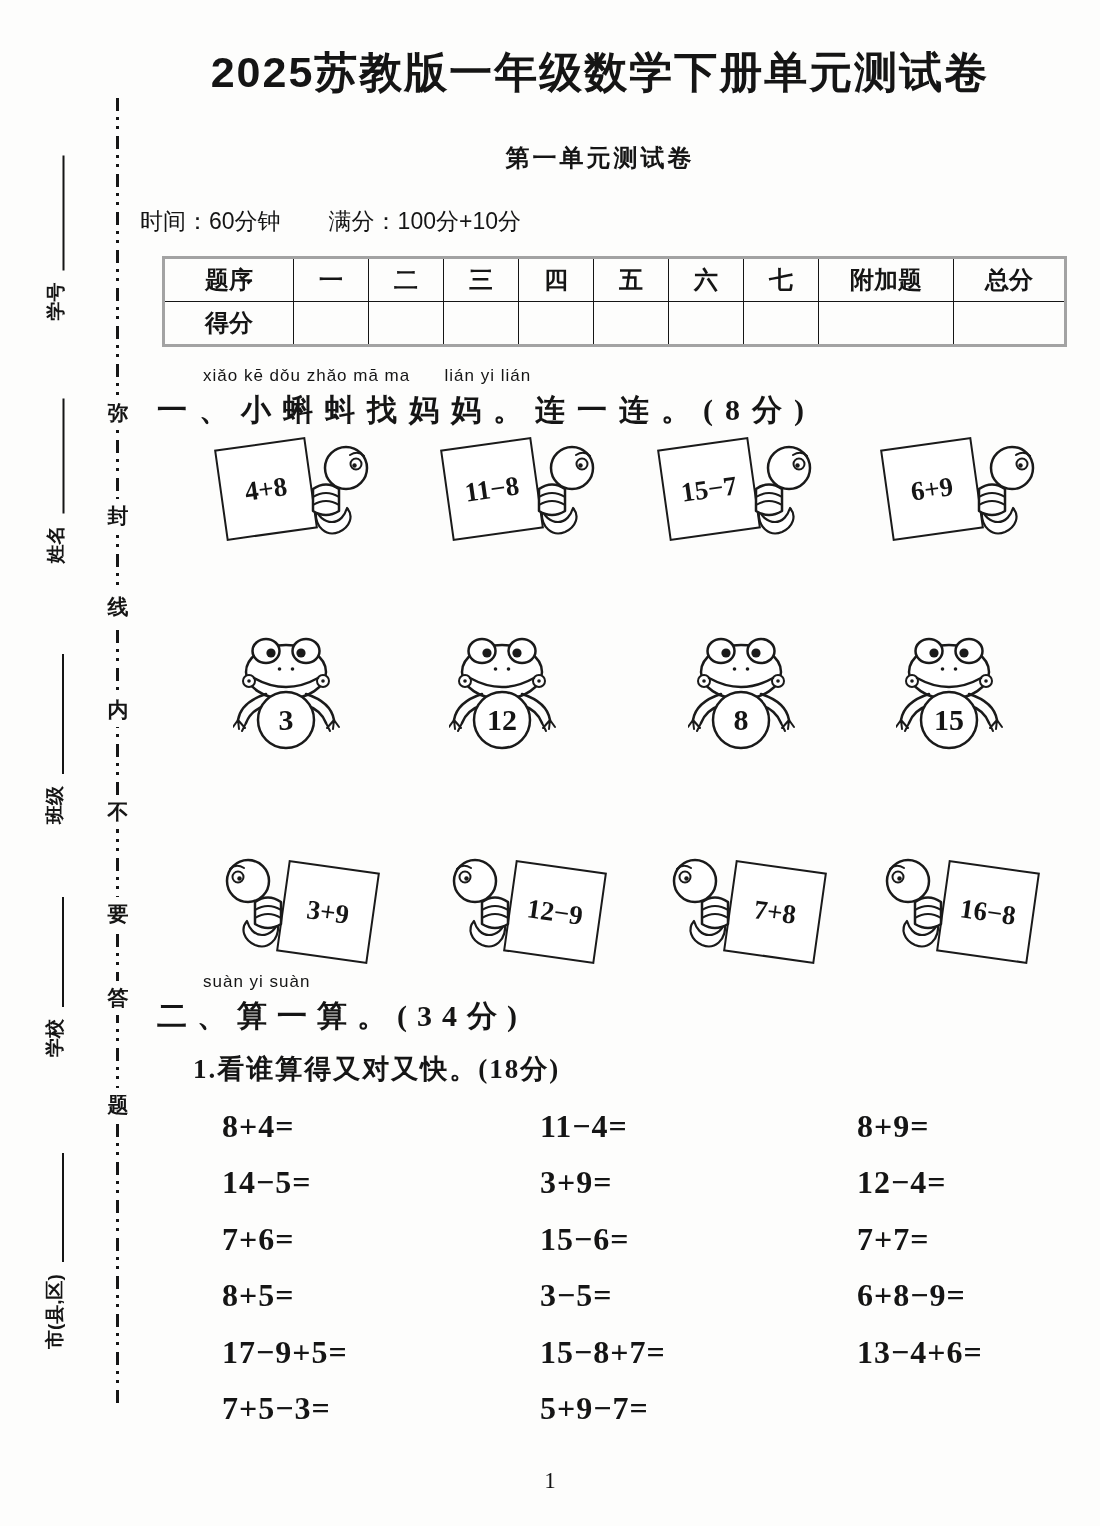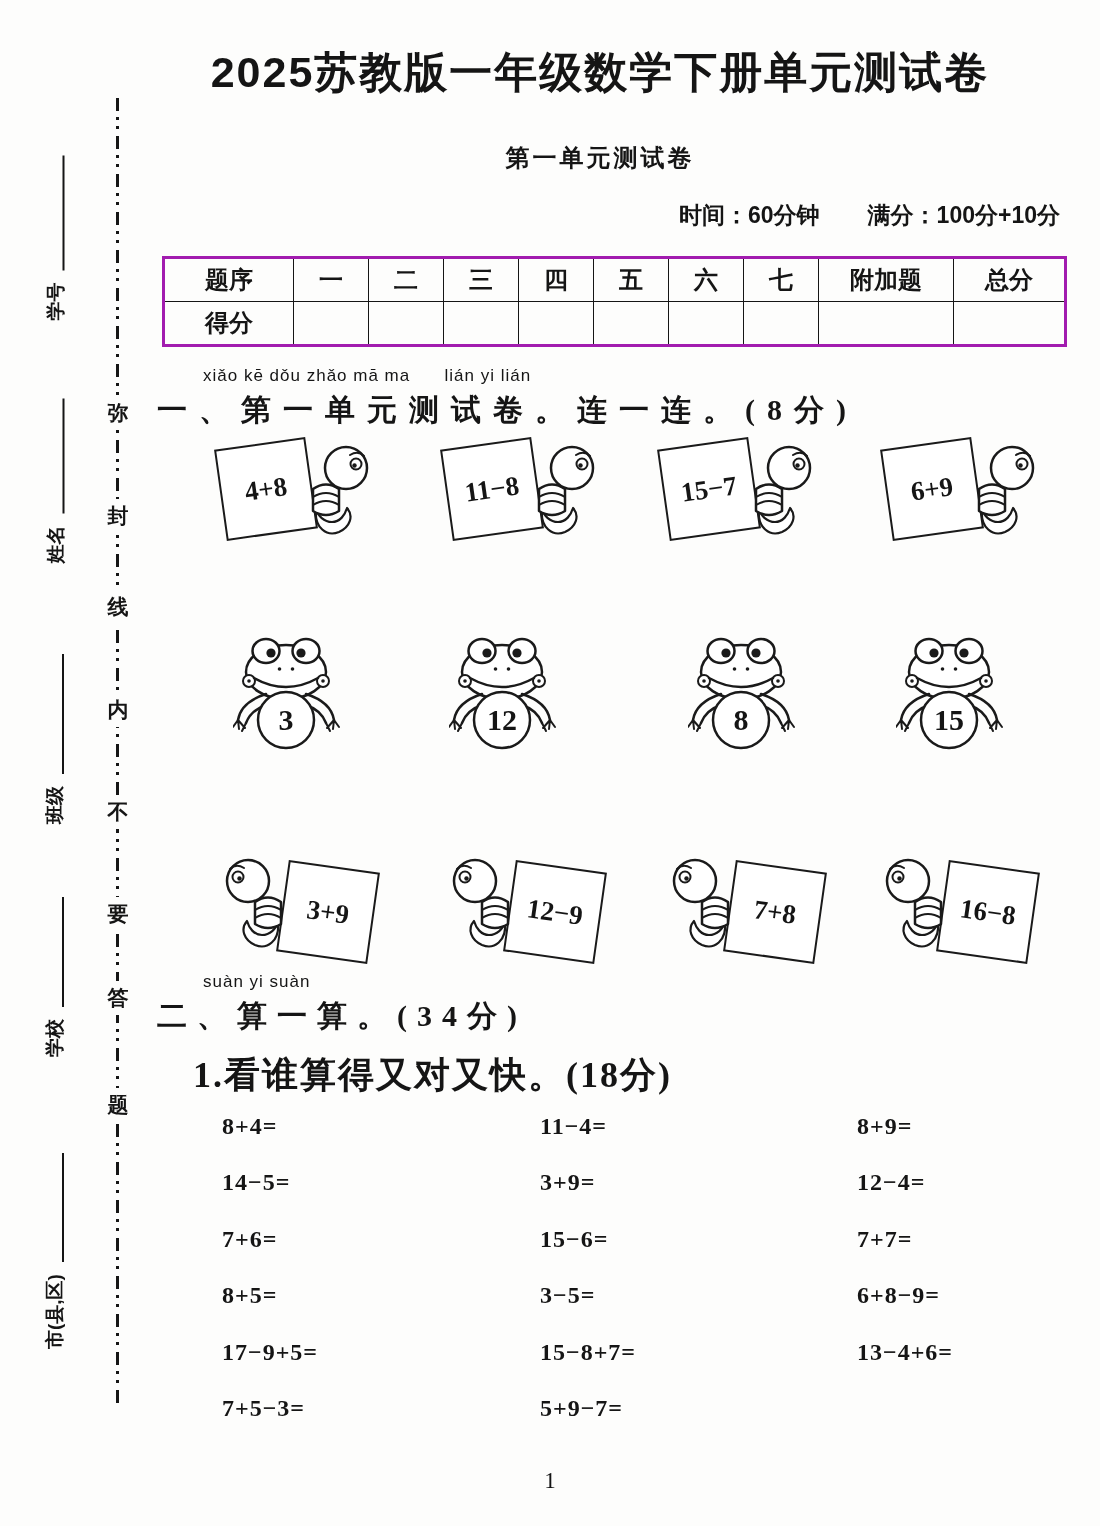--- a/index.html
+++ b/index.html
@@ -15,59 +15,59 @@
   .side-item{position:absolute;height:26px;display:flex;align-items:center;gap:12px;
     transform:rotate(-90deg);}
   .side-item .lbl{font-size:19px;font-weight:bold;white-space:nowrap;}
   .side-item .blank{flex:1;height:15px;border-bottom:2.5px solid #151515;}
 
   
   .title{position:absolute;left:140px;top:44px;width:920px;text-align:center;
     font-size:43px;font-weight:bold;letter-spacing:2px;}
   .subtitle{position:absolute;left:140px;top:142px;width:920px;text-align:center;
     font-size:24px;font-weight:bold;letter-spacing:3px;}
-  .info{position:absolute;left:140px;top:200px;width:920px;text-align:right;
-    font-size:23px;font-weight:bold;}
+  .info{position:absolute;left:140px;top:206px;width:920px;text-align:left;
+    font-size:23px;font-weight:normal;}
   .info .gap{display:inline-block;width:48px;}
 
   
   .score-table{position:absolute;left:162px;top:256px;border-collapse:collapse;
-    border:3px solid #a21caf;}
+    border:3px solid #a3a3a3;}
   .score-table td{border:1.6px solid #151515;height:42px;text-align:center;
     font-size:24px;font-weight:bold;padding:0;}
   .score-table .c0{width:128px;}.score-table .cn{width:74px;}
   .score-table .c8{width:134px;}.score-table .c9{width:110px;}
 
   
   .pinyin{position:absolute;font-size:17px;font-weight:500;white-space:pre;letter-spacing:1px;}
   .h-sec{position:absolute;font-size:30px;font-weight:bold;white-space:nowrap;
     font-family:"Liberation Serif","DejaVu Serif",serif;}
   .h1{left:157px;top:390px;letter-spacing:12px;}
   .h2{left:157px;top:996px;letter-spacing:10px;}
-  .h-sub{position:absolute;left:193px;top:1051px;font-size:36px;font-weight:bold;letter-spacing:2px;
+  .h-sub{position:absolute;left:193px;top:1051px;font-size:27px;font-weight:bold;letter-spacing:2px;
     font-family:"Liberation Serif","DejaVu Serif",serif;}
 
   
   .match-group{position:absolute;width:152px;height:135px;}
   .card{position:absolute;width:88px;height:88px;border:2.5px solid #1a1a1a;background:#fff;
     display:flex;align-items:center;justify-content:center;font-size:27px;font-weight:bold;
     font-family:"Liberation Serif","DejaVu Serif",serif;z-index:1;}
   .card.tilt-l{transform:rotate(-8deg);}
   .card.tilt-r{transform:rotate(8deg);}
   .tad{position:absolute;width:70px;height:100px;z-index:2;}
   .tad.flip{transform:scaleX(-1);}
   .frog{position:absolute;width:110px;height:115px;}
   .frog text{font-family:"Liberation Serif","DejaVu Serif",serif;font-size:30px;font-weight:bold;
     fill:#151515;text-anchor:middle;}
 
   
   .problems{position:absolute;left:222px;top:1098px;width:810px;display:grid;
     grid-template-columns:318px 317px 175px;grid-auto-rows:56.5px;align-items:center;}
   .problems span{font-family:"Liberation Serif","DejaVu Serif",serif;font-weight:700;
-    font-size:24px;letter-spacing:1px;}
+    font-size:32px;letter-spacing:1px;}
 
   .page-num{position:absolute;left:490px;top:1468px;width:120px;text-align:center;
     font-size:23px;font-family:"Liberation Serif","DejaVu Serif",serif;}
 </style>
 </head>
 <body>
 
 <svg width="0" height="0" style="position:absolute" aria-hidden="true">
   <defs>
     <g id="tadpole-shape" fill="#fff" stroke="#1a1a1a" stroke-width="2.5" stroke-linecap="round" stroke-linejoin="round">
@@ -166,21 +166,21 @@
       <td></td>
       <td></td>
       <td></td>
       <td></td>
       <td></td>
     </tr>
   </tbody>
     </table>
 
   <div class="pinyin" style="left:203px;top:366px">xiǎo kē dǒu zhǎo mā ma      lián yi lián</div>
-  <div class="h-sec h1">一、第一单元测试卷。连一连。(8分)</div>
+  <div class="h-sec h1">一、小蝌蚪找妈妈。连一连。(8分)</div>
 
   <div class="match-group" style="left:220px;top:443px">
     <div class="card tilt-l">
         <span>4+8</span>
       </div>
     <svg class="tad" style="left:84px;top:0" viewBox="0 0 70 100">
         <use href="#tadpole-shape"></use>
       </svg>
   </div>
   <div class="match-group" style="left:446px;top:443px">

